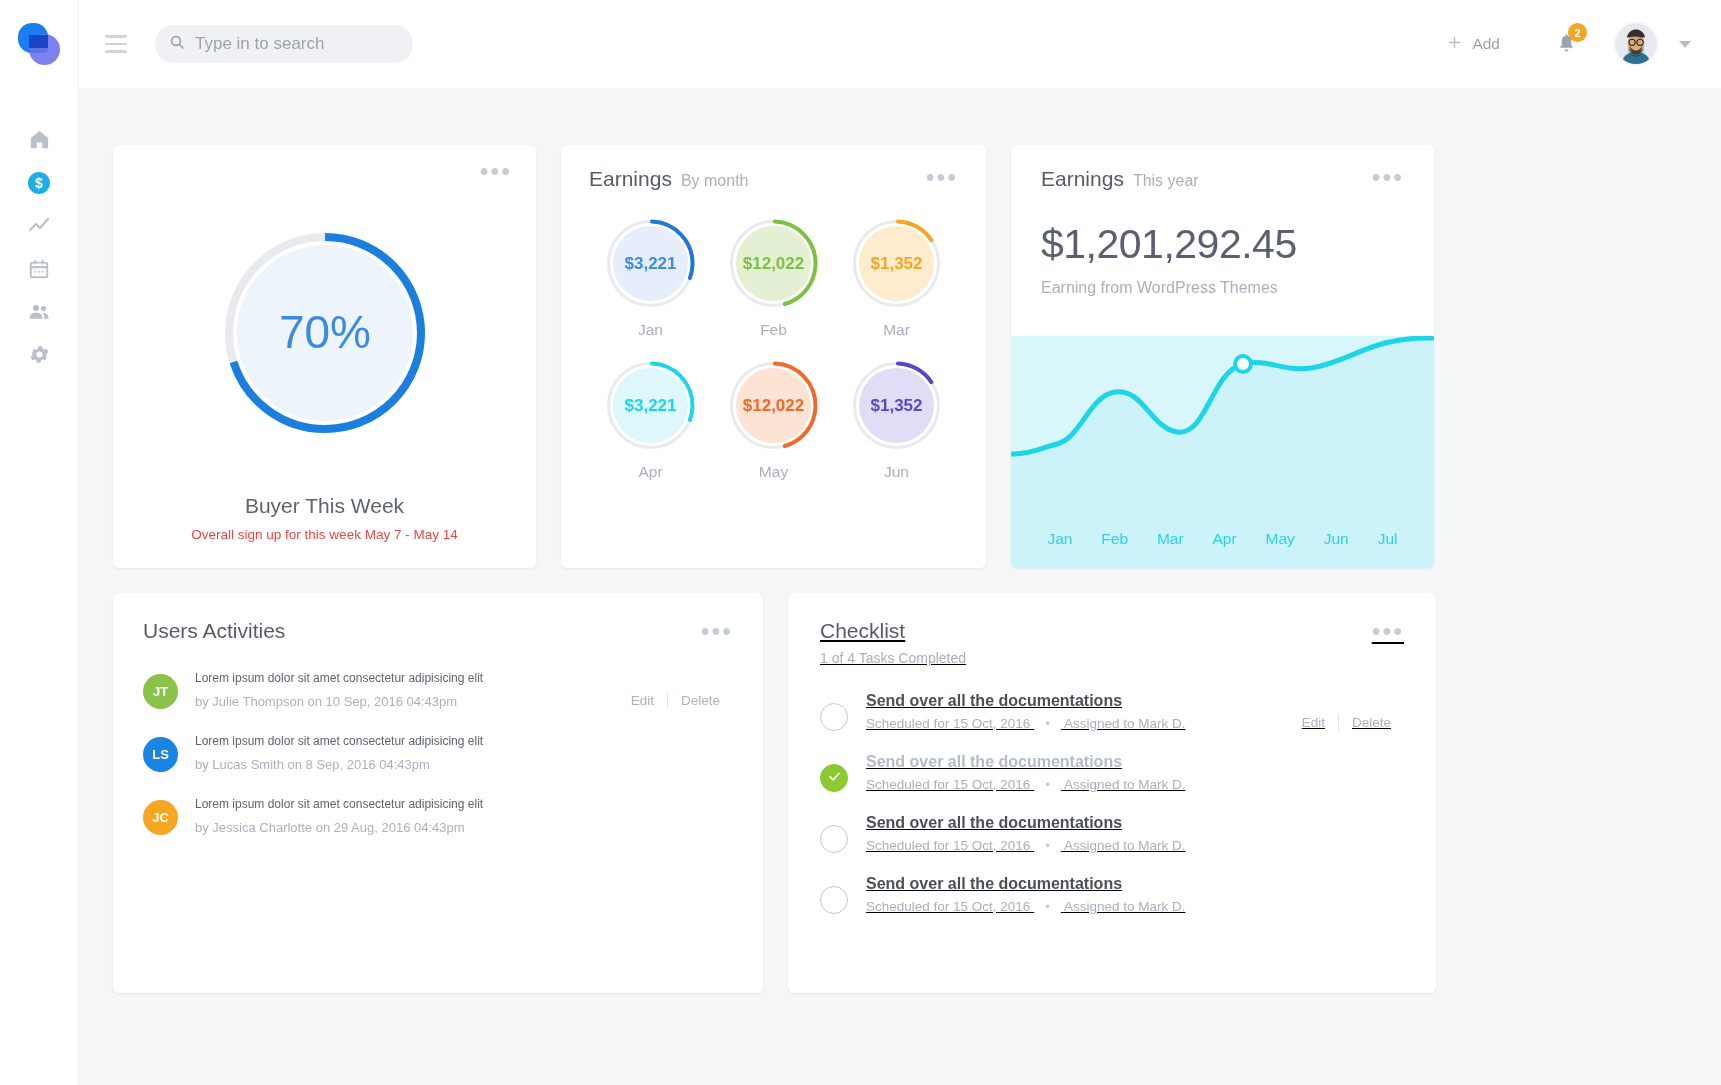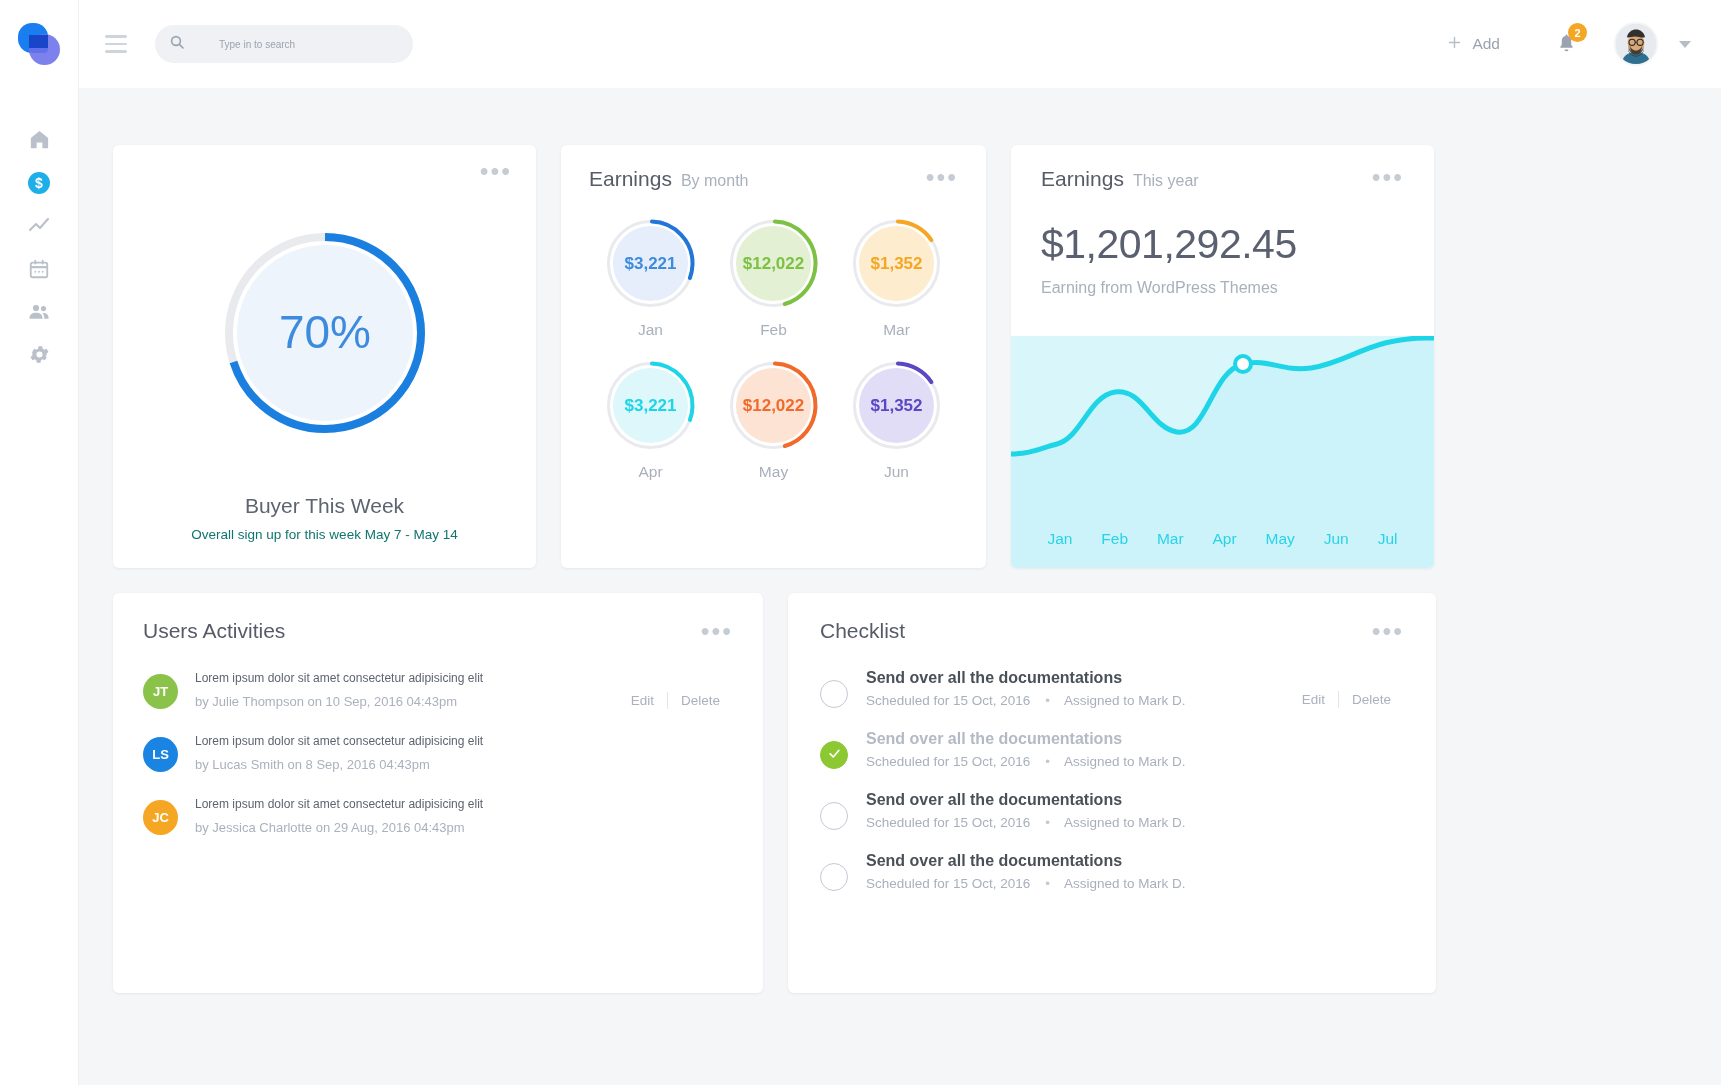--- a/index.html
+++ b/index.html
@@ -67,21 +67,21 @@
   .searchbox {
     margin-left: 22px;
     width: 258px; height: 38px;
     background: #f0f1f4; border-radius: 19px;
     display: flex; align-items: center; padding: 0 14px; gap: 10px;
     cursor: text;
   }
   .searchbox input {
     border: none; outline: none; background: transparent;
     font-family: "Liberation Sans", sans-serif;
-    font-size: 10px; color: #6e7784; width: 100%; margin-left: 24px;
+    font-size: 17px; color: #6e7784; width: 100%;
   }
   .searchbox input::placeholder { color: #9aa3af; }
 
   .topbar-right { margin-left: auto; display: flex; align-items: center; gap: 5px; }
   .add-btn {
     display: flex; align-items: center; gap: 9px;
     color: #9aa3af; font-size: 15.5px; cursor: pointer;
     padding: 6px 10px; margin-right: 36px;
   }
   .bell-wrap { position: relative; width: 30px; height: 30px; display: flex; align-items: center; justify-content: center; cursor: pointer; margin-right: 28px; }
@@ -113,21 +113,21 @@
     box-shadow: 0 1px 3px rgba(30,40,60,.07);
   }
   .dots { color: #c6ccd4; font-size: 25px; line-height: 8px; letter-spacing: 2px; cursor: pointer; user-select: none; }
 
   
   .card-donut { width: 423px; height: 423px; padding: 22px 24px 0 24px; display: flex; flex-direction: column; }
   .donut-top { display: flex; justify-content: flex-end; }
   .donut-wrap { flex: 1; display: flex; align-items: center; justify-content: center; margin-top: -4px; }
   .donut-caption { text-align: center; padding-bottom: 26px; }
   .donut-title { font-size: 21px; color: #5d6470; margin-bottom: 9px; }
-  .donut-sub { font-size: 13.5px; color: #0f766e; }
+  .donut-sub { font-size: 13.5px; color: #ef4444; }
 
   
   .card-months { width: 425px; height: 423px; padding: 22px 28px 0 28px; }
   .card-head { display: flex; align-items: baseline; }
   .card-head .h-main { font-size: 21px; color: #565c67; }
   .card-head .h-sub { font-size: 16px; color: #a9b0bc; margin-left: 9px; text-align: right; }
   .card-head .dots { margin-left: auto; }
   .circles-grid { margin-top: 26px; display: grid; grid-template-columns: repeat(3, 1fr); row-gap: 20px; }
   .circle-cell { display: flex; flex-direction: column; align-items: center; }
   .ring { position: relative; width: 93px; height: 93px; font-weight: bold; }
@@ -148,21 +148,21 @@
   .spark svg { position: absolute; left: 0; bottom: 0; }
   .spark-months {
     position: absolute; left: 0; right: 0; bottom: 20px;
     display: flex; justify-content: space-around; padding: 0 22px;
   }
   .spark-months span { font-size: 15.5px; color: #2ad2e8; cursor: pointer; }
 
   
   .row2 { margin-top: 25px; }
   .card-activity { width: 650px; height: 400px; padding: 26px 30px 0 30px; }
-  .card-checklist { width: 648px; height: 400px; padding: 26px 32px 0 32px; }
+  .card-checklist { width: 648px; height: 400px; padding: 26px 32px 0 32px; text-decoration: underline; }
 
   .act-head { display: flex; align-items: center; }
   .act-title { font-size: 21px; color: #565c67; }
   .act-head .dots { margin-left: auto; }
 
   .act-list { margin-top: 28px; display: flex; flex-direction: column; gap: 25px; }
   .act-item { display: flex; align-items: flex-end; }
   .av {
     width: 35px; height: 35px; border-radius: 50%; flex: 0 0 35px;
     display: flex; align-items: center; justify-content: center;
@@ -484,20 +484,21 @@
             </div>
 
           </div>
         </div>
 
         <div class="card card-checklist">
           <div class="act-head">
             <span class="act-title">Checklist</span>
             <span class="dots">•••</span>
           </div>
+          <div class="chk-sub">1 of 4 Tasks Completed</div>
 
           <div class="chk-list">
 
             <div class="chk-item">
               <div class="chk-box"></div>
               <div class="chk-body">
                 <div class="chk-title">Send over all the documentations</div>
                 <div class="chk-meta">
                   <span>Scheduled for 15 Oct, 2016</span>
                   <span class="dot">•</span>

